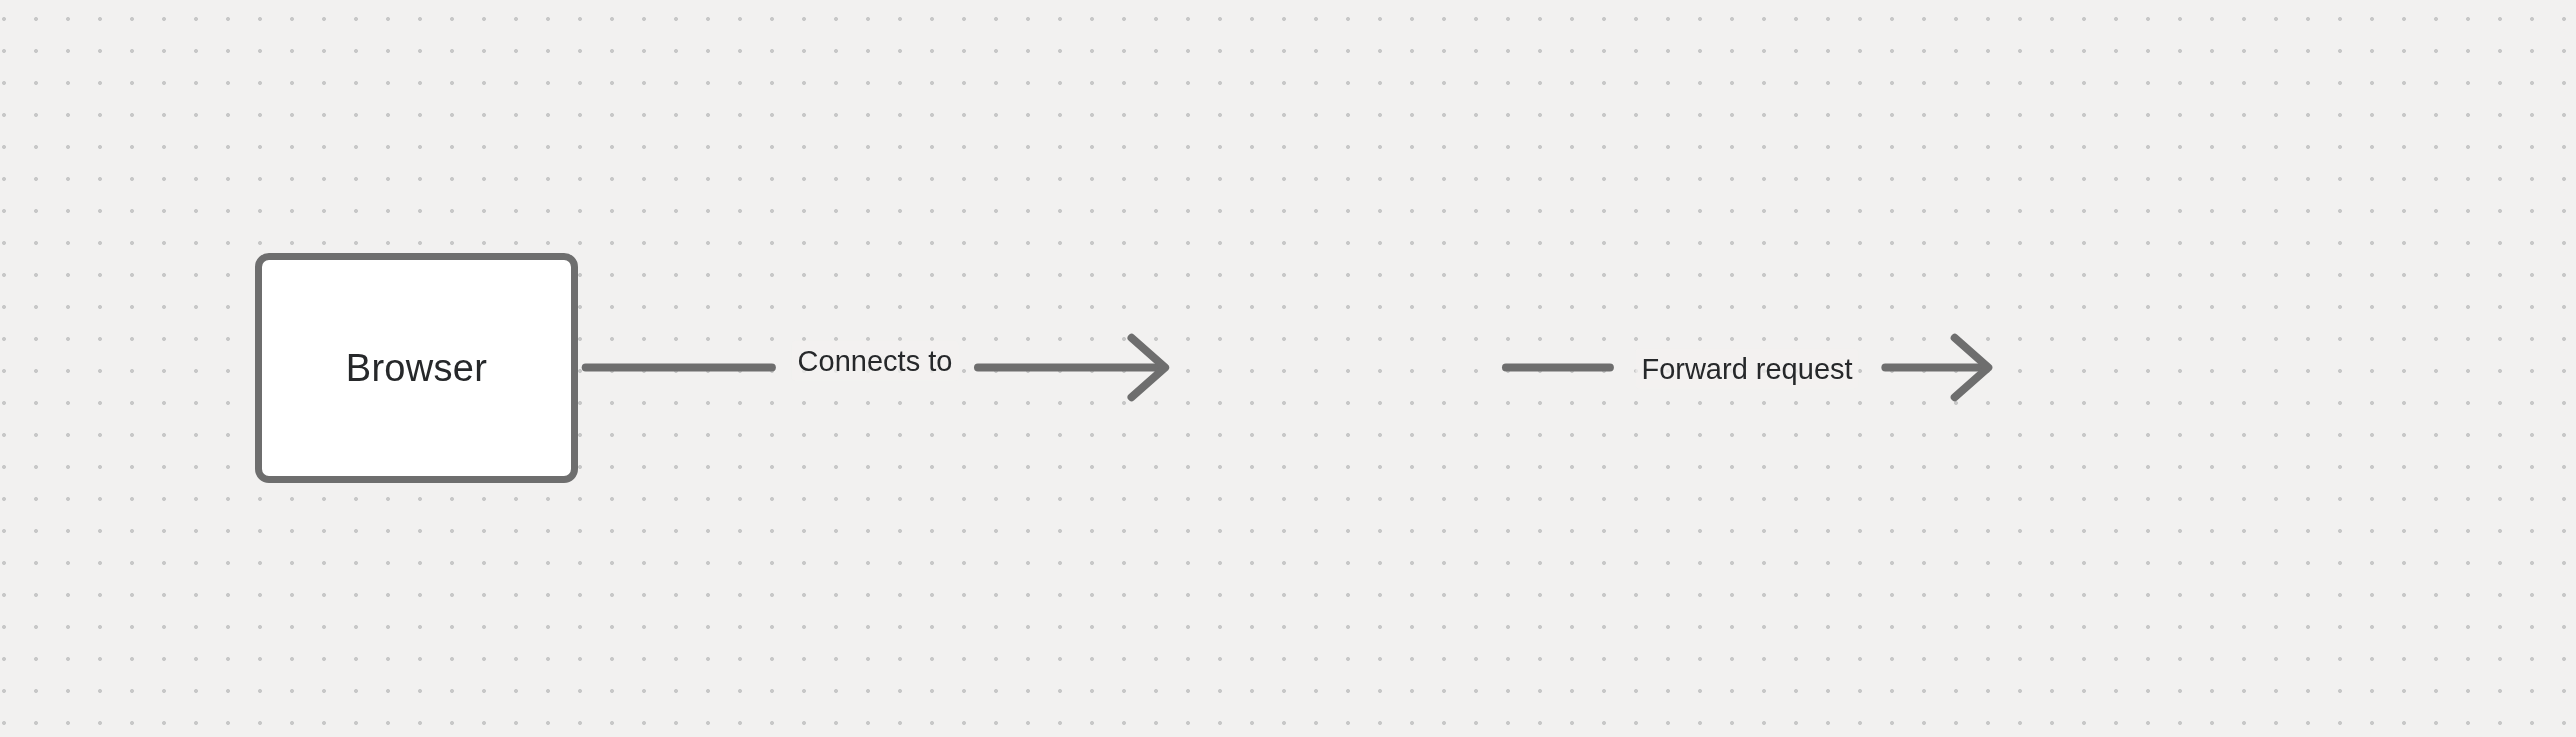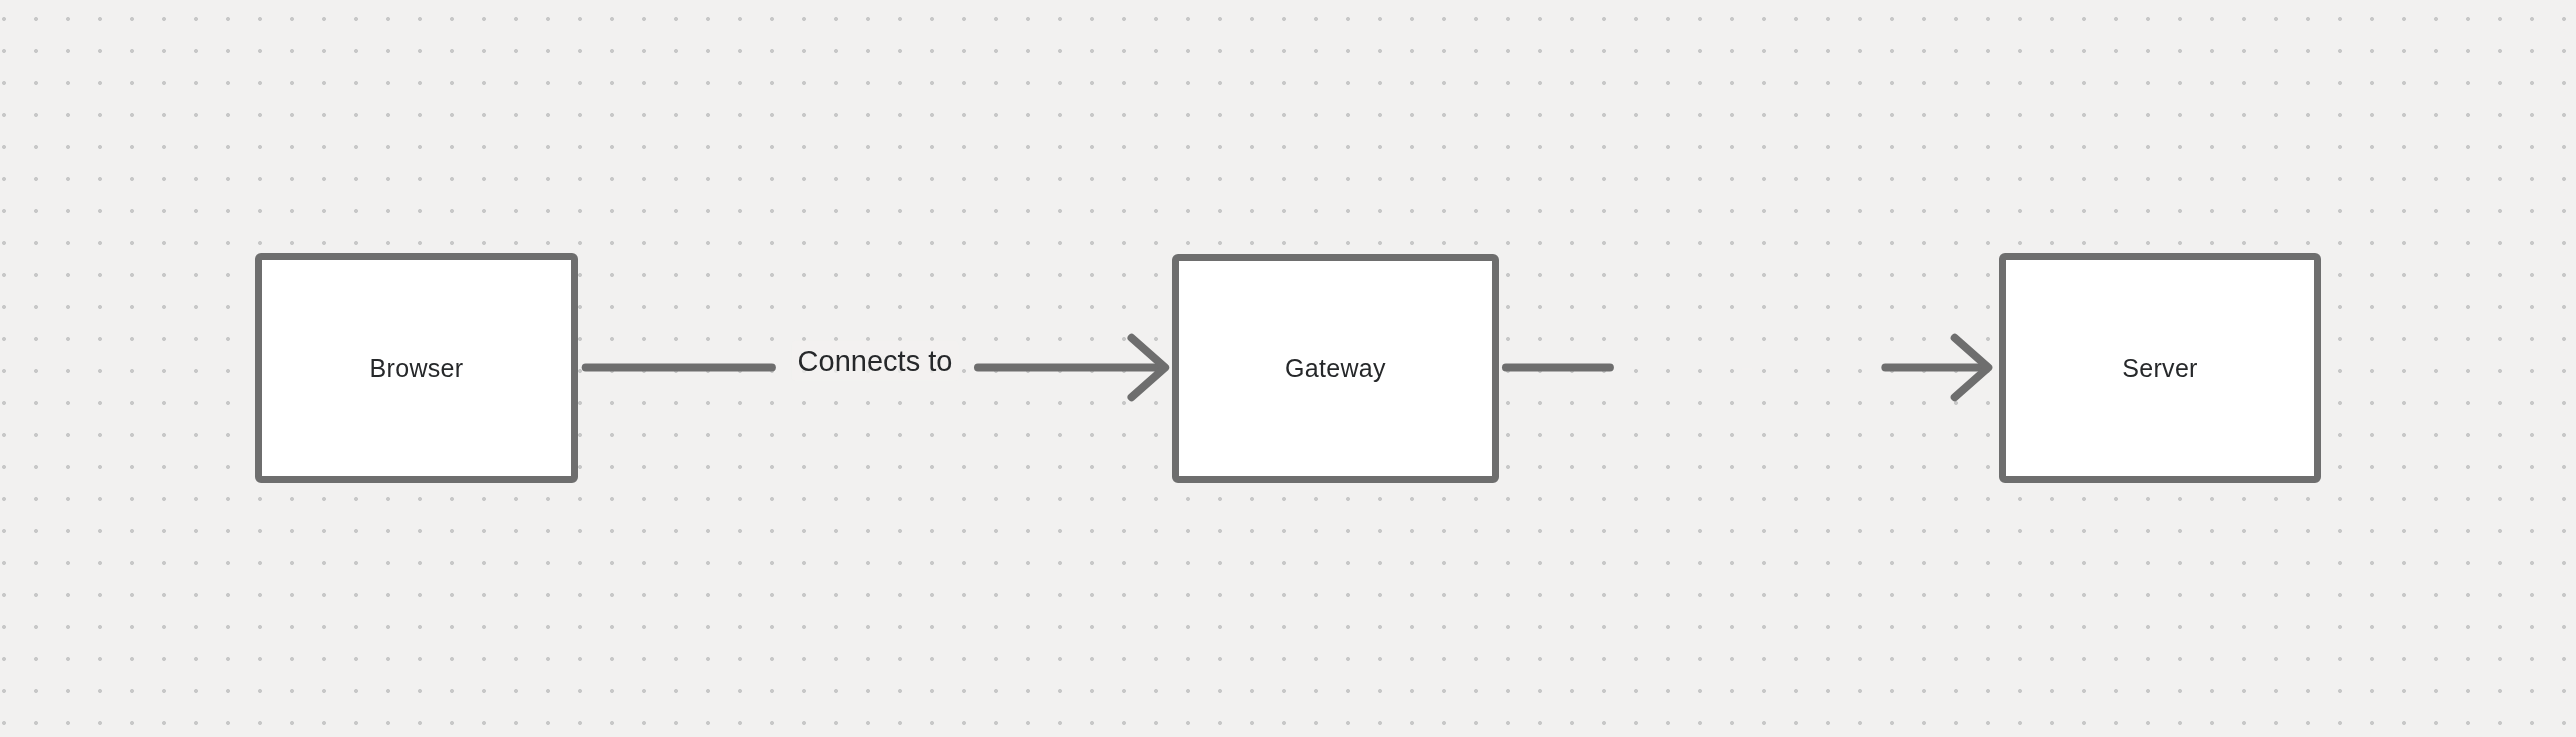--- a/index.html
+++ b/index.html
@@ -19,25 +19,25 @@
     background-color: #f2f1f0;
     background-image: radial-gradient(circle, #c8c8c8 1.6px, rgba(200,200,200,0) 2.3px);
     background-size: 32px 32px;
     background-position: -12px 3px;
   }
   .node {
     position: absolute;
     box-sizing: border-box;
     background: #ffffff;
     border: 7px solid #6e6e6e;
-    border-radius: 6px;
+    border-radius: 14px;
     display: flex;
     align-items: center;
     justify-content: center;
-    font-size: 25px;
+    font-size: 38px;
     letter-spacing: 0.3px;
     color: #26282a;
   }
   #node-browser { left: 255px; top: 253px; width: 323px; height: 230px; }
   #node-gateway { left: 1172px; top: 254px; width: 327px; height: 229px; }
   #node-server  { left: 1999px; top: 253px; width: 322px; height: 230px; }
 
   .edges-svg {
     position: absolute;
     left: 0; top: 0;
@@ -83,26 +83,21 @@
       <path class="edge-stroke" d="M1520 371 H1625"></path>
       <path class="edge-stroke" d="M1903 371 H2000"></path>
       <path class="edge-stroke" d="M1973 341 L2007 371 L1973 401"></path>
     </g>
   </svg>
 
   <div class="edge-label" id="edge-label-1">
     <div>Connects to</div>
   </div>
   <div class="edge-label" id="edge-label-2">
+    <div>Forward request</div>
   </div>
 
   <div class="node" id="node-browser">
     <span>Browser</span>
-  </div>
-  <div class="node" id="node-gateway">
-    <span>Gateway</span>
-  </div>
-  <div class="node" id="node-server">
-    <span>Server</span>
   </div>
 
 </div>
 
 
 </body></html>

